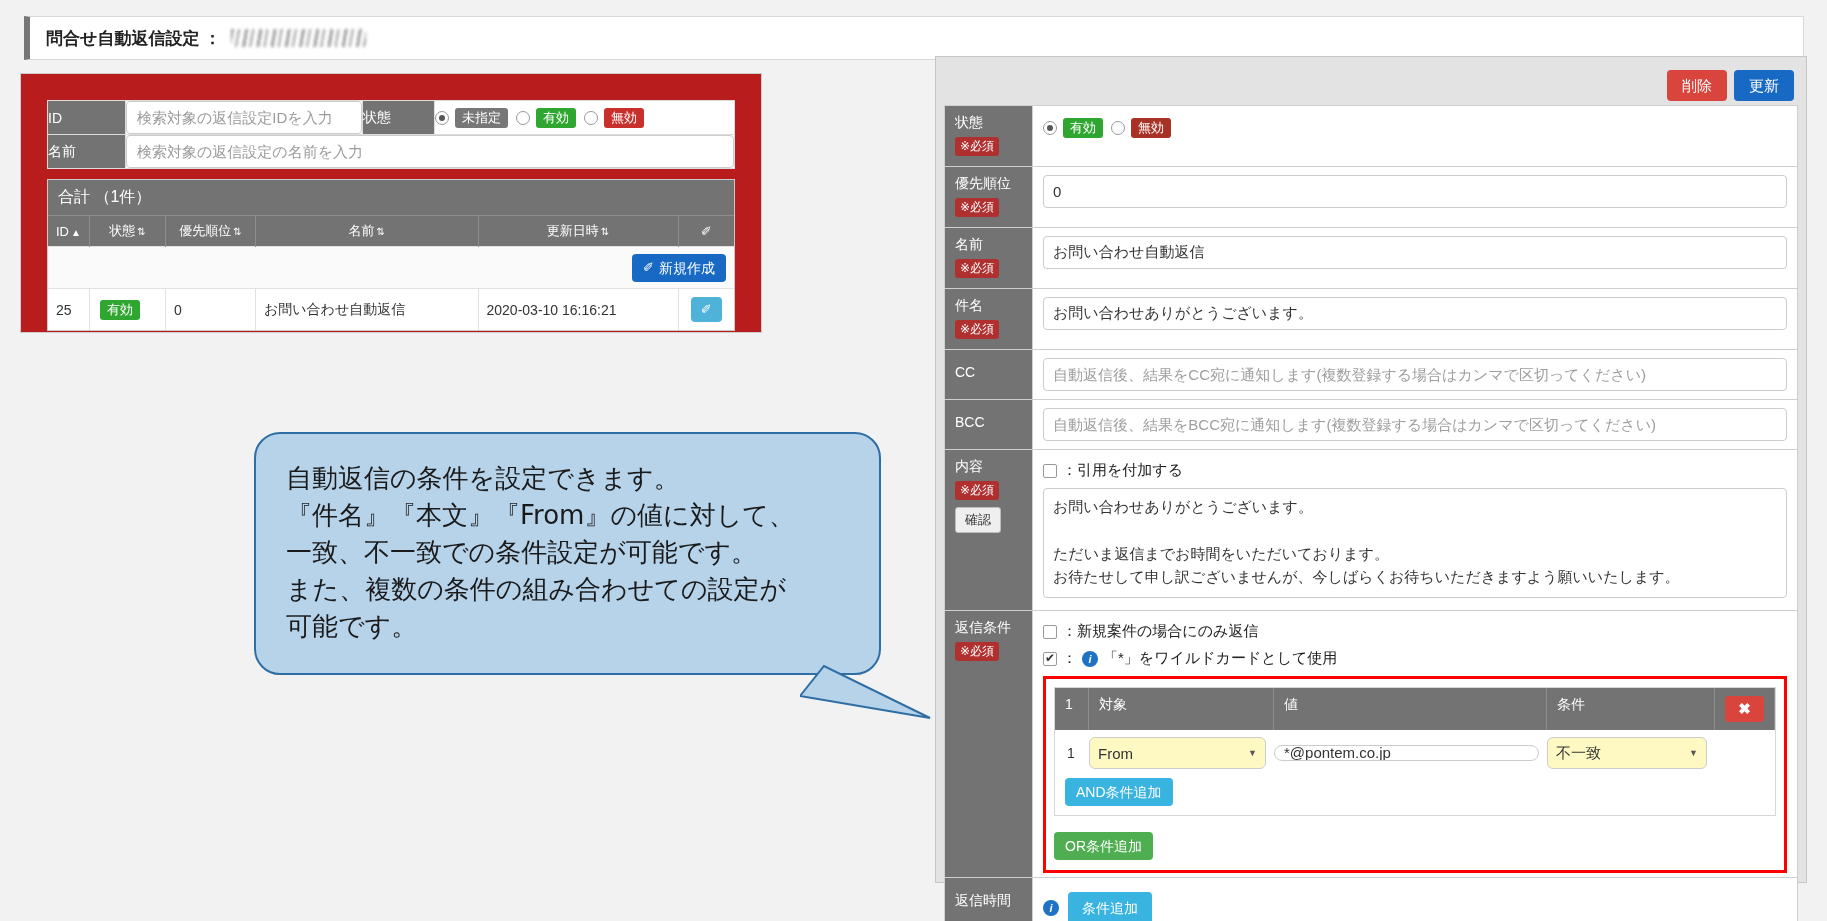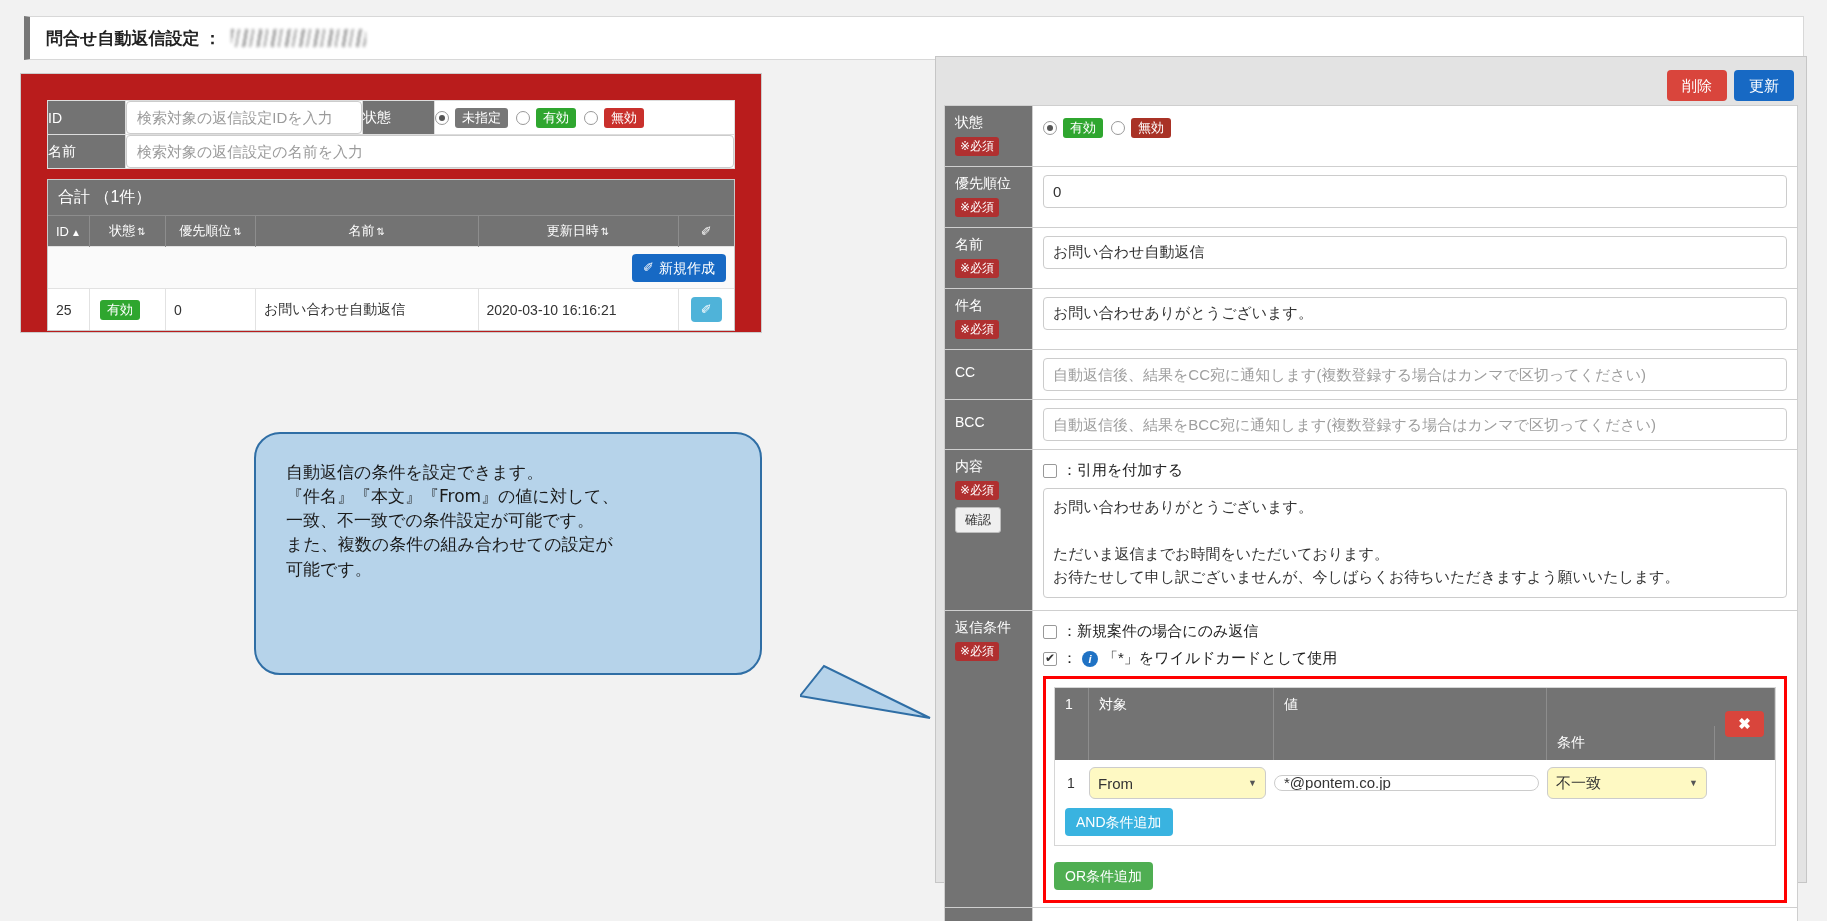--- a/index.html
+++ b/index.html
@@ -151,21 +151,21 @@
   .cond-hl { border: 3px solid #ff0000; padding: 0; }
   .cond-inner { background: #fff; padding: 0; }
   .cond-card { border: 1px solid #d6d6d6; margin: 8px; background: #fff; }
   .cond-head {
     display: flex; background: #737373; color: #fff; font-size: 14px; align-items: stretch;
   }
   .cond-head .ch { padding: 8px 10px; border-right: 1px solid #8d8d8d; }
   .ch-num { width: 34px; }
   .ch-target { width: 185px; }
   .ch-value { flex: 1; }
-  .ch-cond { width: 168px; margin-top: 38px; }
+  .ch-cond { width: 168px; }
   .ch-del { width: 60px; display: flex; align-items: center; justify-content: center; border-right: none; padding: 4px; }
   .del-x {
     background: #d9453c; color: #fff; font-size: 15px; font-weight: bold;
     border-radius: 4px; padding: 3px 13px; border: none; cursor: pointer; line-height: 20px;
   }
   .cond-row { display: flex; align-items: center; padding: 7px 0; }
   .cr-num { width: 34px; padding-left: 12px; font-size: 14px; color: #333; }
   .cr-target { width: 185px; padding-right: 8px; }
   .cr-value { flex: 1; padding-right: 8px; }
   .cr-cond { width: 168px; padding-right: 8px; }
@@ -176,23 +176,23 @@
     display: flex; align-items: center; justify-content: space-between;
   }
   .caret { font-size: 9px; color: #555; }
   .and-btn { margin: 2px 0 9px 10px; }
   .or-btn { margin: 8px 0 10px 8px; }
 
   .time-cell { background: #fff; padding: 10px; display: flex; align-items: center; gap: 9px; }
 
   
   .callout {
-    position: absolute; left: 254px; top: 432px; width: 508px; height: 243px;
+    position: absolute; left: 254px; top: 432px; width: 627px; height: 243px;
     background: #b6d3ea; border: 2px solid #2f6ea5; border-radius: 26px;
-    padding: 26px 30px; font-size: 17px; line-height: 1.42; color: #1a1a1a;
+    padding: 26px 30px; font-size: 26px; line-height: 1.42; color: #1a1a1a;
     white-space: pre-line;
     font-family: "DejaVu Sans", "Liberation Sans", sans-serif;
   }
   .callout-tail { position: absolute; left: 800px; top: 600px; width: 300px; height: 130px; pointer-events: none; }
 </style>
 </head>
 <body>
 
 <div class="page">
 

